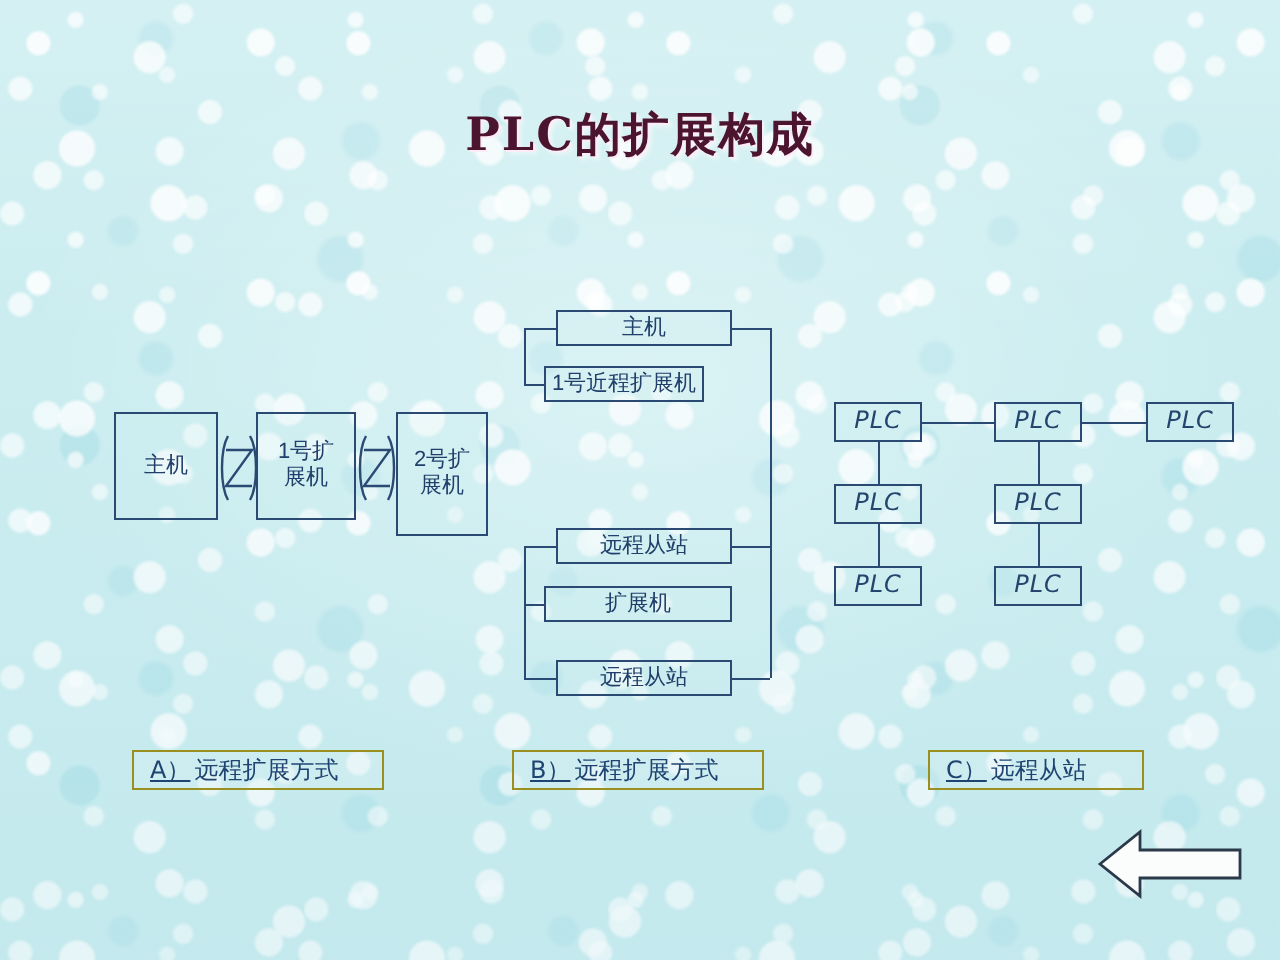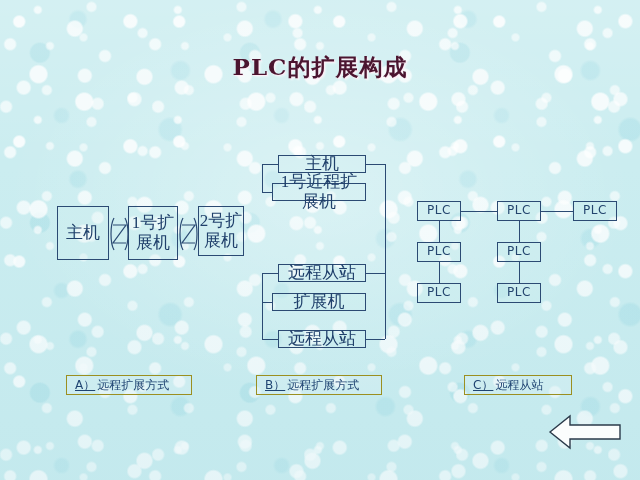--- a/index.html
+++ b/index.html
@@ -87,34 +87,35 @@
     white-space: nowrap;
   }
 
   
   .node {
     position: absolute;
     box-sizing: border-box;
     border: 1px solid #2b4a73;
     background: rgba(205,238,241,0.18);
     color: #20406b;
-    font-size: 17px;
+    font-size: 11px;
     line-height: 1.15;
     display: flex;
     align-items: center;
     justify-content: center;
     text-align: center;
     white-space: pre-line;
-    font-family: Liberation Serif, serif;
+    font-family: Liberation Sans, sans-serif;
   }
   .node.plc {
     font-family: "DejaVu Sans", "Liberation Sans", sans-serif;
     font-size: 12px;
     letter-spacing: 0.5px;
     color: #23456e;
+    font-style: italic;
   }
 
   
   .line-h, .line-v {
     position: absolute;
     background: #2b4a73;
   }
   .line-h { height: 1px; }
   .line-v { width: 1px; }
 
@@ -173,29 +174,29 @@
 
     <div class="node" style="left:128px; top:206px; width:50px; height:54px;">1号扩
 展机</div>
 
     <svg class="cable" style="left:178px; top:216px;" width="20" height="36" viewBox="0 0 20 36">
       <path d="M5,2 C1,9 1,27 5,34" fill="none" stroke="#2b4a73" stroke-width="1.2"></path>
       <path d="M16,2 C20,9 20,27 16,34" fill="none" stroke="#2b4a73" stroke-width="1.2"></path>
       <path d="M4,9 L17,9 L4,27 L17,27" fill="none" stroke="#2b4a73" stroke-width="1.2"></path>
     </svg>
 
-    <div class="node" style="left:198px; top:206px; width:46px; height:50px;">2号扩
+    <div class="node" style="left:198px; top:206px; width:46px; height:62px;">2号扩
 展机</div>
   </div>
 
   <div>
 
     <div class="node" style="left:278px; top:155px; width:88px; height:18px;">主机</div>
 
-    <div class="node" style="left:272px; top:183px; width:94px; height:18px;">1号近程扩展机</div>
+    <div class="node" style="left:272px; top:183px; width:80px; height:18px;">1号近程扩展机</div>
 
     <div class="node" style="left:278px; top:264px; width:88px; height:18px;">远程从站</div>
 
     <div class="node" style="left:272px; top:293px; width:94px; height:18px;">扩展机</div>
 
     <div class="node" style="left:278px; top:330px; width:88px; height:18px;">远程从站</div>
 
     <div class="line-h" style="left:262px; top:164px; width:16px;"></div>
     <div class="line-v" style="left:262px; top:164px; height:28px;"></div>
     <div class="line-h" style="left:262px; top:192px; width:10px;"></div>

